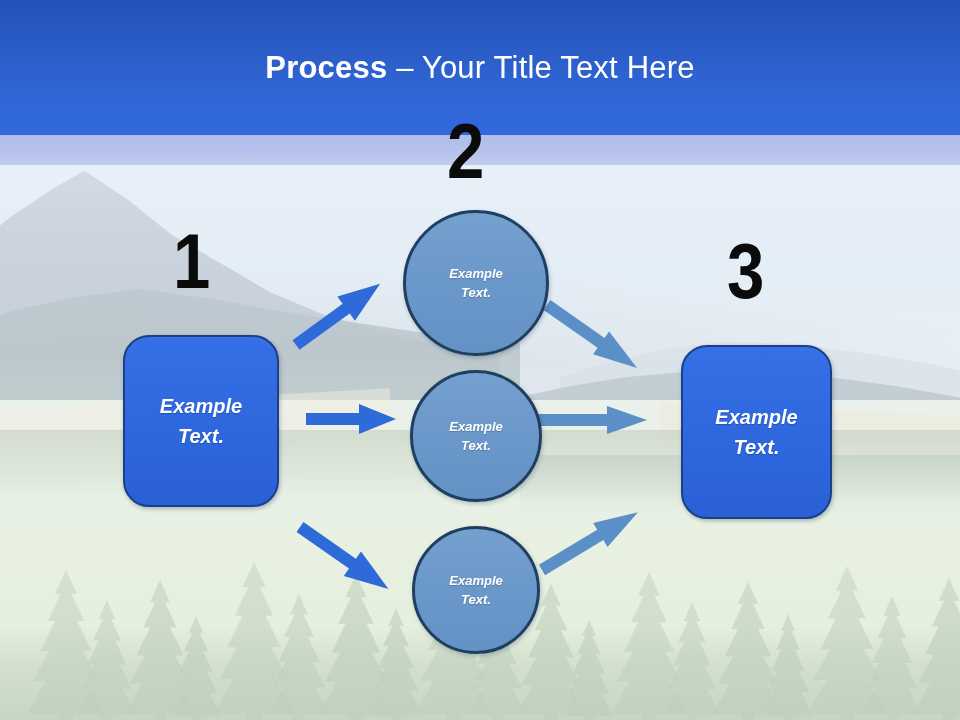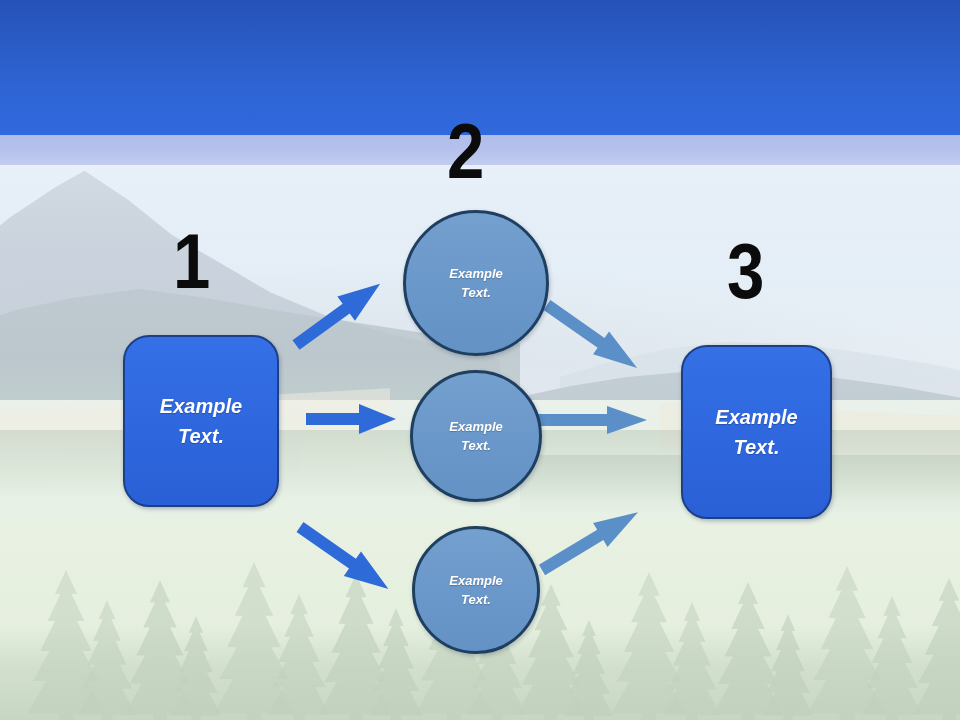--- a/index.html
+++ b/index.html
@@ -190,20 +190,23 @@
         <div class="conifer" style="left: 118px; width: 84px; height: 140px; clip-path: polygon(50% 0%, 62% 16%, 56% 16%, 70% 34%, 62% 34%, 78% 54%, 68% 54%, 86% 74%, 72% 74%, 92% 96%, 58% 96%, 58% 100%, 42% 100%, 42% 96%, 8% 96%, 28% 74%, 14% 74%, 32% 54%, 22% 54%, 38% 34%, 30% 34%, 44% 16%, 38% 16%); opacity: 0.7;"></div>
         <div class="conifer" style="left: 72px; width: 70px; height: 120px; clip-path: polygon(50% 0%, 62% 16%, 56% 16%, 70% 34%, 62% 34%, 78% 54%, 68% 54%, 86% 74%, 72% 74%, 92% 96%, 58% 96%, 58% 100%, 42% 100%, 42% 96%, 8% 96%, 28% 74%, 14% 74%, 32% 54%, 22% 54%, 38% 34%, 30% 34%, 44% 16%, 38% 16%); opacity: 0.64;"></div>
         <div class="conifer" style="left: 20px; width: 92px; height: 150px; clip-path: polygon(50% 0%, 62% 16%, 56% 16%, 70% 34%, 62% 34%, 78% 54%, 68% 54%, 86% 74%, 72% 74%, 92% 96%, 58% 96%, 58% 100%, 42% 100%, 42% 96%, 8% 96%, 28% 74%, 14% 74%, 32% 54%, 22% 54%, 38% 34%, 30% 34%, 44% 16%, 38% 16%); opacity: 0.58;"></div>
       <div class="fg-mass"></div>
     </div>
     <div class="wash"></div>
   </div>
 
   <div class="header-band"></div>
   <div class="header-accent"></div>
+  <div class="slide-title">
+    <span class="t-strong">Process</span><span class="t-rest"> – Your Title Text Here</span>
+  </div>
 
   <div class="step-num" style="left:170px;top:222px;">1</div>
   <div class="step-num" style="left:444px;top:112px;">2</div>
   <div class="step-num" style="left:724px;top:232px;">3</div>
 
   <div class="arrow" style="left:296px;top:330px;transform:rotate(-36deg);">
     <svg width="104" height="30" viewBox="0 0 104 30" aria-hidden="true">
       <polygon points="0,9 62,9 62,0 104,15 62,30 62,21 0,21" fill="#2f6bd8"></polygon>
     </svg>
   </div>

